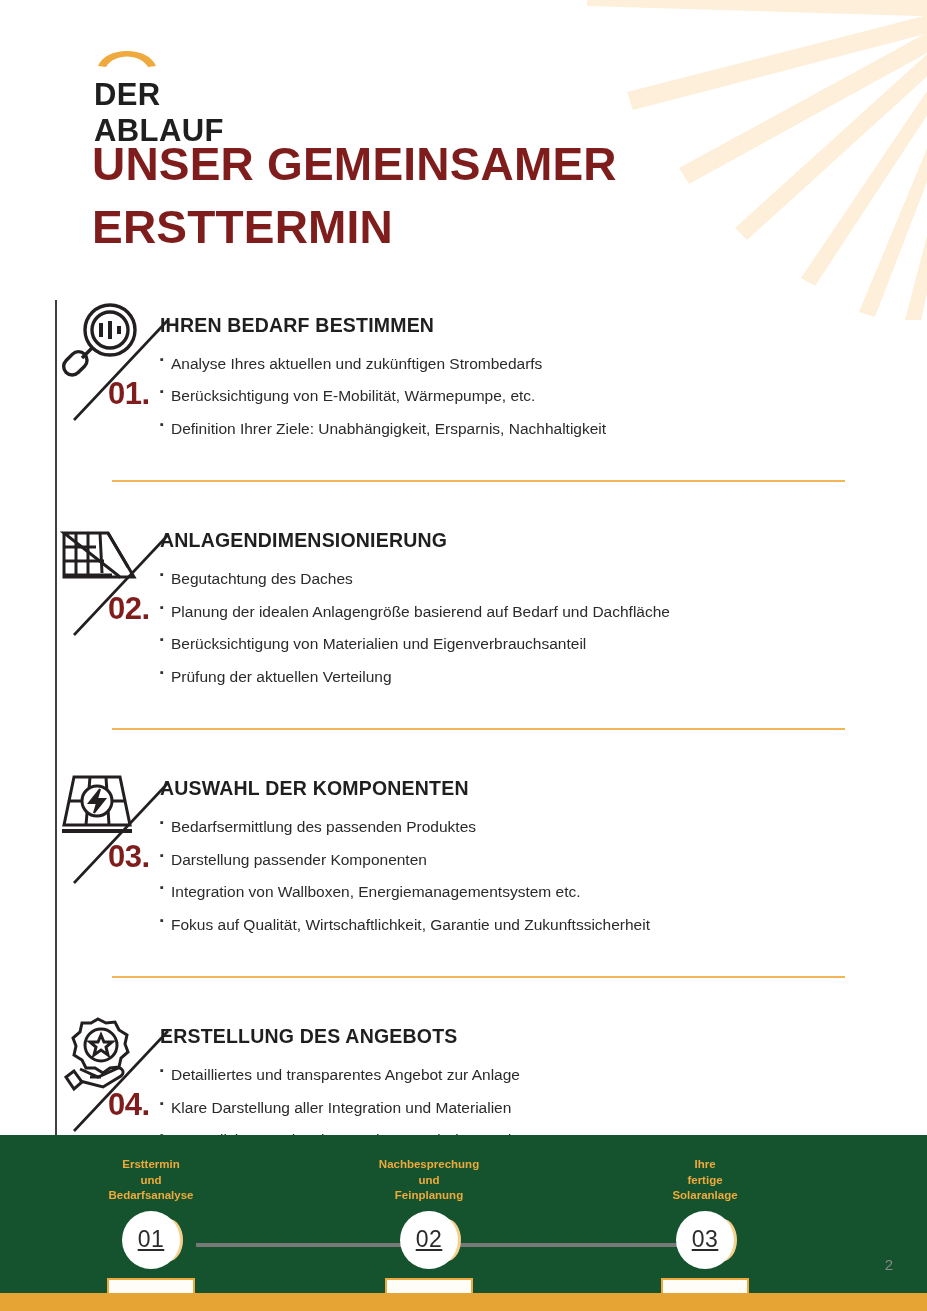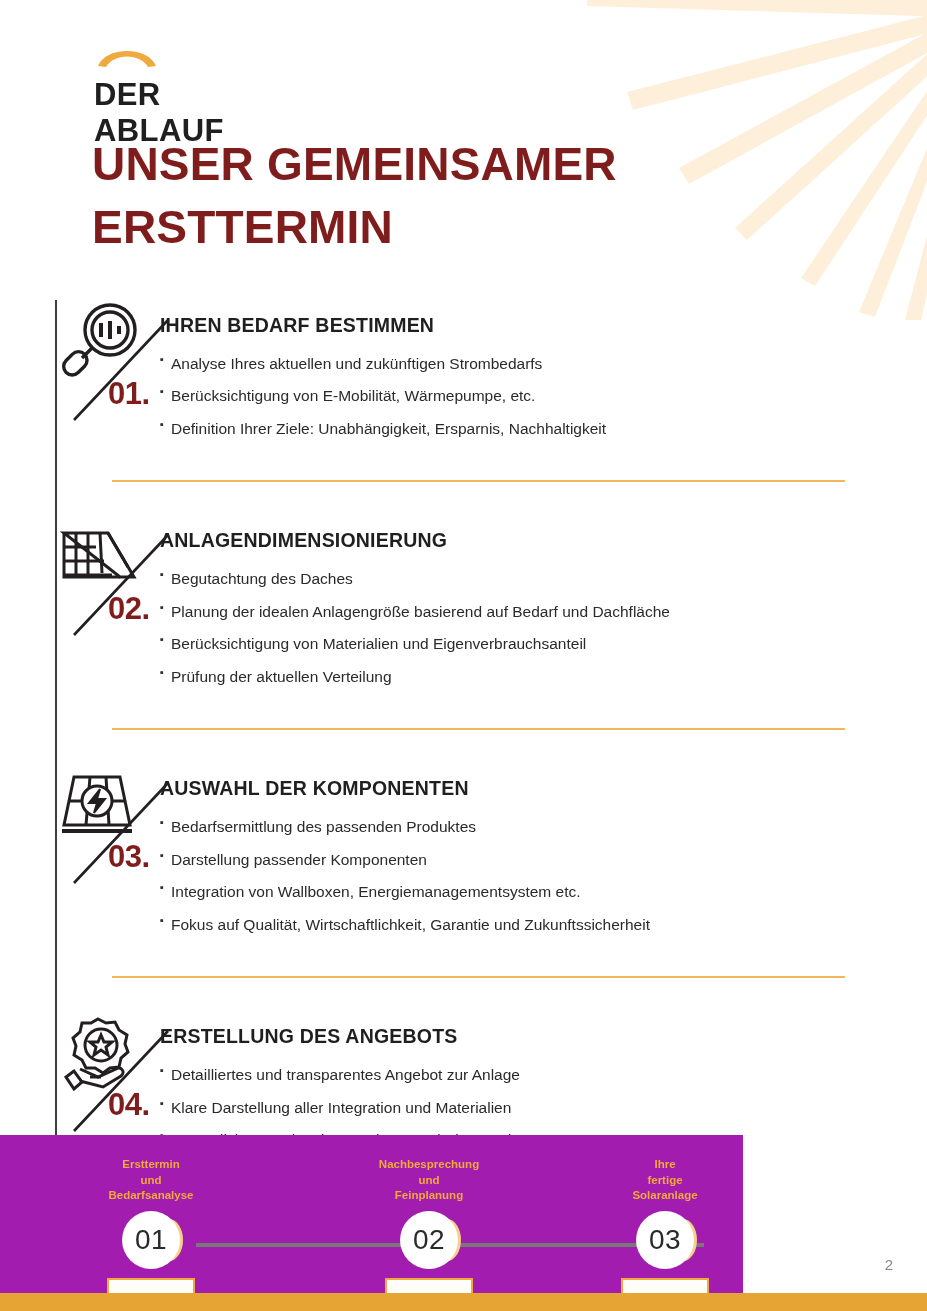--- a/index.html
+++ b/index.html
@@ -83,42 +83,42 @@
   }
   .divider {
     margin: 0 0 0 112px; width: 733px; height: 2px;
     background: #efa93c; opacity: .85;
   }
   .sp1 { height: 30px; } .sp2 { height: 33px; }
 
   
   .footer {
     position: absolute; left: 0; bottom: 18px;
-    width: 743px; height: 158px;
-    background: #a21caf; z-index: 3;
+    width: 927px; height: 158px;
+    background: #14532d; z-index: 3;
   }
   .prog { position: relative; width: 100%; height: 100%; }
   .prog-line {
     position: absolute; left: 196px; top: 108px;
     width: 508px; height: 4px; background: #787878;
   }
   .node { position: absolute; top: 0; width: 170px; text-align: center; }
   .node-label {
     font-size: 11.5px; font-weight: 700; color: #efa93c;
     line-height: 1.35; margin-top: 22px; white-space: pre-line;
   }
   .circle-wrap {
     position: relative; width: 58px; height: 58px;
     margin: 7px auto 0;
   }
   .circle {
     position: absolute; inset: 0;
     background: #ffffff; border-radius: 50%;
     display: flex; align-items: center; justify-content: center;
-    font-size: 28px; color: #2a2a2a; letter-spacing: .5px;
+    font-size: 23px; color: #2a2a2a; letter-spacing: .5px; text-decoration: underline;
   }
   .crescent {
     position: absolute; right: -3px; top: 8px;
     width: 14px; height: 42px;
     background: #f7cf8d;
     border-radius: 0 14px 14px 0 / 0 21px 21px 0;
   }
   .node-box {
     width: 88px; height: 26px; margin: 9px auto 0;
     background: #fffdf8; border: 2px solid #efa93c;
@@ -295,21 +295,21 @@
         <div class="node-label">Nachbesprechung
 und
 Feinplanung</div>
         <div class="circle-wrap">
           <div class="crescent"></div>
           <div class="circle">02</div>
         </div>
         <div class="node-box"></div>
       </div>
 
-      <div class="node" style="left:580px;">
+      <div class="node" style="left:620px;">
         <div class="node-label">Ihre
 fertige
 Solaranlage</div>
         <div class="circle-wrap">
           <div class="crescent"></div>
           <div class="circle">03</div>
         </div>
         <div class="node-box"></div>
       </div>
     </div>

